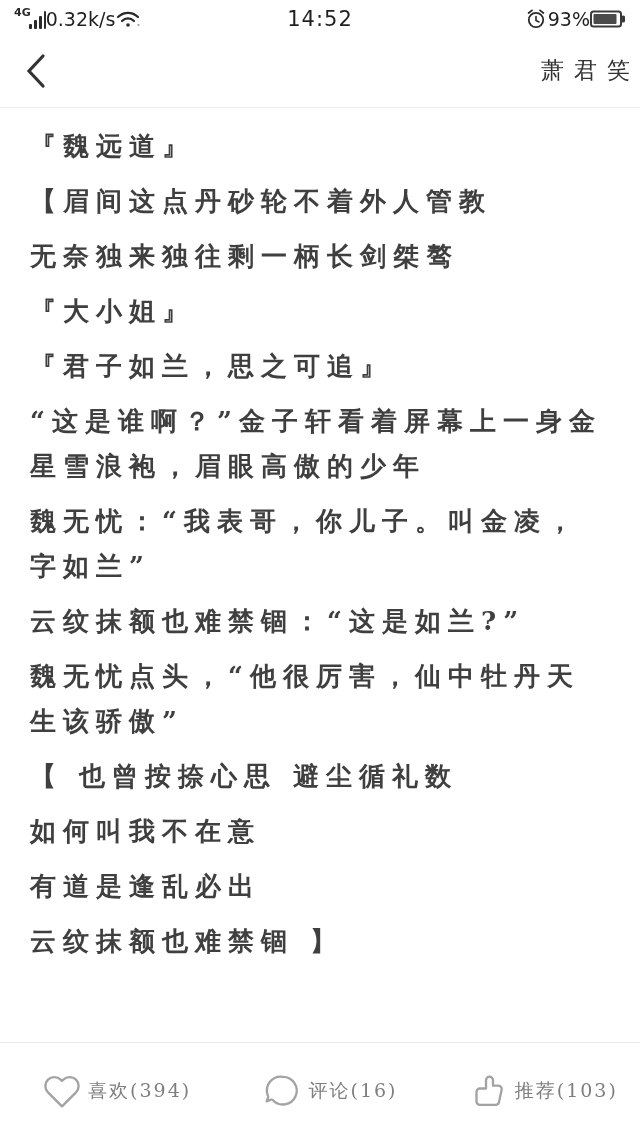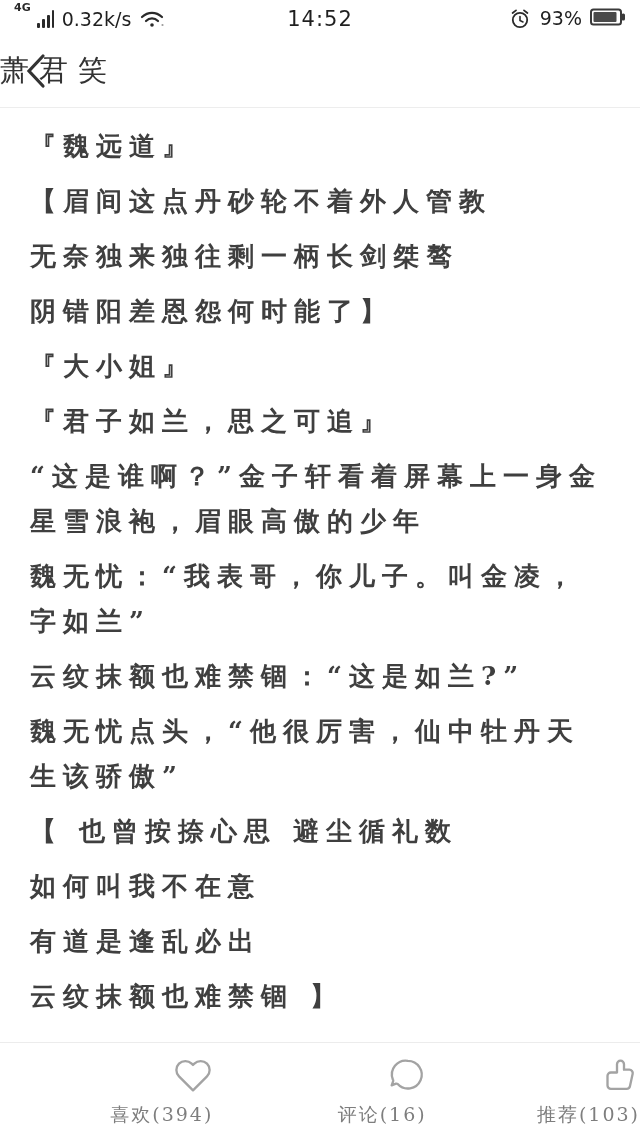--- a/index.html
+++ b/index.html
@@ -16,43 +16,43 @@
   
   .status-bar {
     height: 34px;
     display: flex;
     align-items: center;
     padding: 4px 14px 0 14px;
     font-size: 19px;
     color: #1f1f1f;
     flex: 0 0 auto;
   }
-  .sb-left, .sb-right { display: flex; gap: 8px; }
+  .sb-left, .sb-right { display: flex; align-items: center; }
   .sb-left { flex: 1; }
   .sb-center { flex: 0 0 auto; text-align: right; font-size: 21px; letter-spacing: 1px; }
   .sb-right { flex: 1; justify-content: flex-end; }
   .signal { display: flex; align-items: flex-end; gap: 2px; height: 20px; position: relative; padding-top: 2px; }
   .signal .bar { width: 3px; background: #2a2a2a; border-radius: 1px; }
   .net-type { font-size: 11px; font-weight: bold; color: #2a2a2a; position: relative; top: -7px; margin-right: -2px; }
   .speed { font-size: 19px; }
 
   
   .nav-bar {
     height: 74px;
     display: flex;
     align-items: center;
     position: relative;
     border-bottom: 1px solid #ededed;
     flex: 0 0 auto;
   }
   .back-btn { position: absolute; left: 24px; top: 18px; width: 34px; height: 38px; display: flex; align-items: center; }
   .nav-title {
     width: 100%;
-    text-align: left;
-    font-size: 29px;
+    text-align: right;
+    font-size: 23px;
     letter-spacing: 10px;
     color: #333;
     font-family: "DejaVu Serif", cursive, serif;
   }
 
   
   .content {
     flex: 1 1 auto;
     padding: 16px 30px 0 30px;
     overflow: hidden;
@@ -71,22 +71,21 @@
   .bottom-bar {
     flex: 0 0 auto;
     height: 96px;
     border-top: 1px solid #ececec;
     display: flex;
     align-items: stretch;
   }
   .bb-item {
     flex: 1;
     display: flex;
-    flex-direction: column;
-    align-items: flex-end;
+    align-items: center;
     justify-content: center;
     gap: 6px;
     cursor: pointer;
     margin-left: 20px;
   }
   .bb-icon { height: 42px; display: flex; align-items: center; justify-content: center; color: #a3a3a3; }
   .bb-label {
     font-size: 19px;
     color: #7e7e7e;
     letter-spacing: 2px;
@@ -142,21 +141,20 @@
       <path d="M19 3 L5 18 L19 33" fill="none" stroke="#333" stroke-width="3.2" stroke-linecap="round"></path>
     </svg>
   </span>
   <div class="nav-title">萧君笑</div>
 </div>
 
 <div class="content">
   <p>『魏远道』</p>
   <p>【眉间这点丹砂轮不着外人管教</p>
   <p>无奈独来独往剩一柄长剑桀骜</p>
-  <p>阴错阳差恩怨何时能了】</p>
   <p>『大小姐』</p>
   <p>『君子如兰，思之可追』</p>
   <p>“这是谁啊？”金子轩看着屏幕上一身金星雪浪袍，眉眼高傲的少年</p>
   <p>魏无忧：“我表哥，你儿子。叫金凌，字如兰”</p>
   <p>云纹抹额也难禁锢：“这是如兰?”</p>
   <p>魏无忧点头，“他很厉害，仙中牡丹天生该骄傲”</p>
   <p>【 也曾按捺心思 避尘循礼数</p>
   <p>如何叫我不在意</p>
   <p>有道是逢乱必出</p>
   <p>云纹抹额也难禁锢 】</p>

